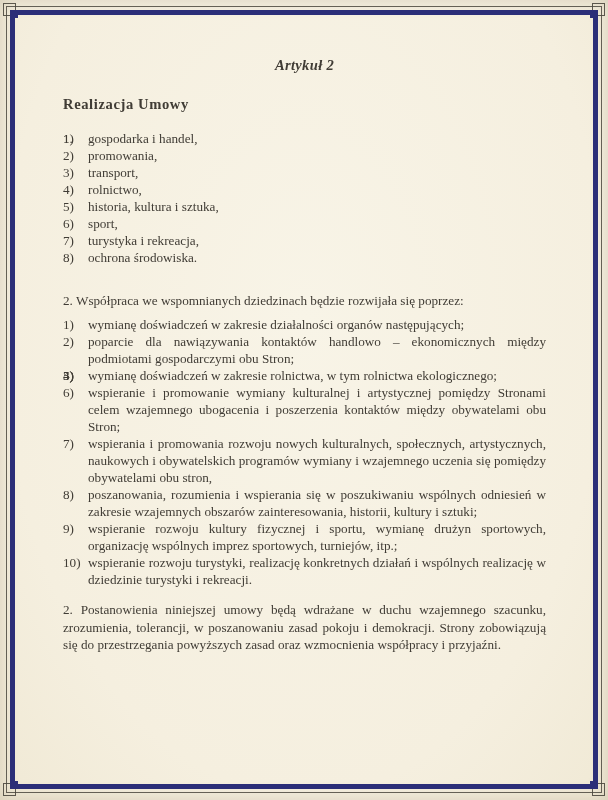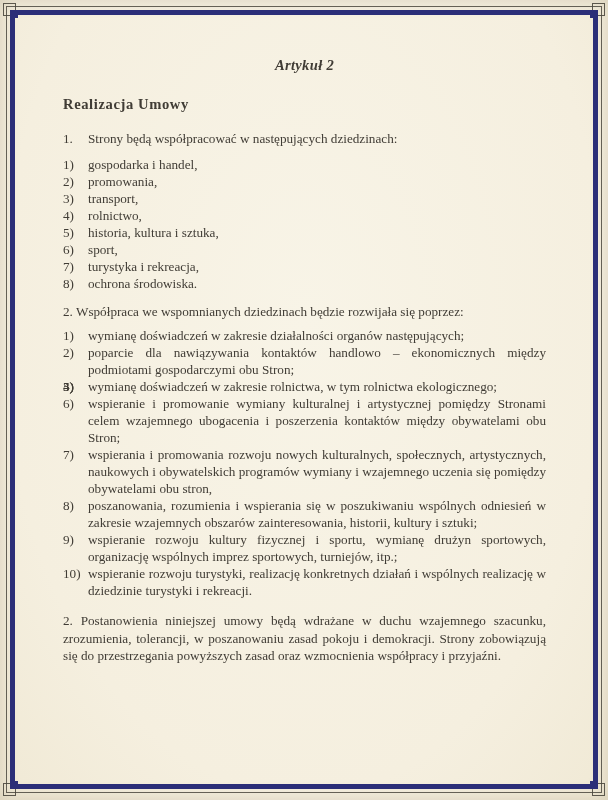--- a/index.html
+++ b/index.html
@@ -68,21 +68,21 @@
   }
   .para { margin: 0; }
   .para-1 { margin-top: 17px; position: relative; padding-left: 25px; }
   .para-1 .num { position: absolute; left: 0; top: 0; }
   .list { margin: 0; }
   .list-1 { margin-top: 9px; }
   .list-2 { margin-top: 7px; }
   .li { position: relative; padding-left: 25px; }
   .li .num { position: absolute; left: 0; top: 0; }
   .list-2 .li { text-align: justify; }
-  .para-2 { margin-top: 11px; }
+  .para-2 { margin-top: 26px; }
   .closing { margin-top: 13px; text-align: justify; line-height: 17.5px; }
 </style>
 </head>
 <body>
 
 <div class="page">
 
   <div class="frame-thin"></div>
   <div class="frame-thick"></div>
 
@@ -103,21 +103,20 @@
     <span class="sq-navy"></span>
   </div>
 
   <div class="content">
 
     <h1 class="title">Artykuł 2</h1>
     <h2 class="subtitle">Realizacja Umowy</h2>
 
     <p class="para para-1">
       <span class="num">1.</span>
-      <span>Strony będą współpracować w następujących dziedzinach:</span>
     </p>
 
     <div class="list list-1">
       <div class="li">
         <span class="num">1)</span>
         <span class="txt">gospodarka i handel,</span>
       </div>
       <div class="li">
         <span class="num">2)</span>
         <span class="txt">promowania,</span>

